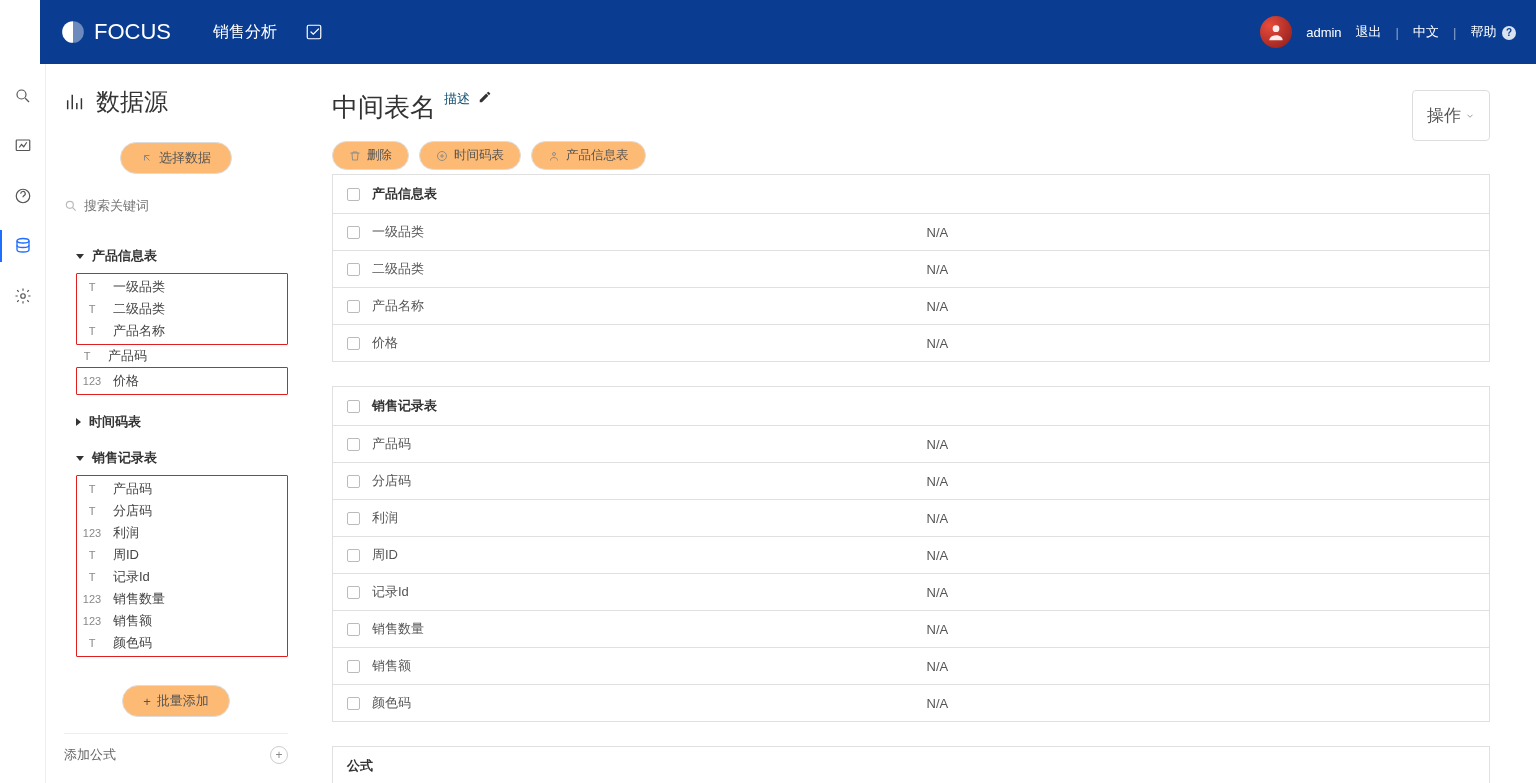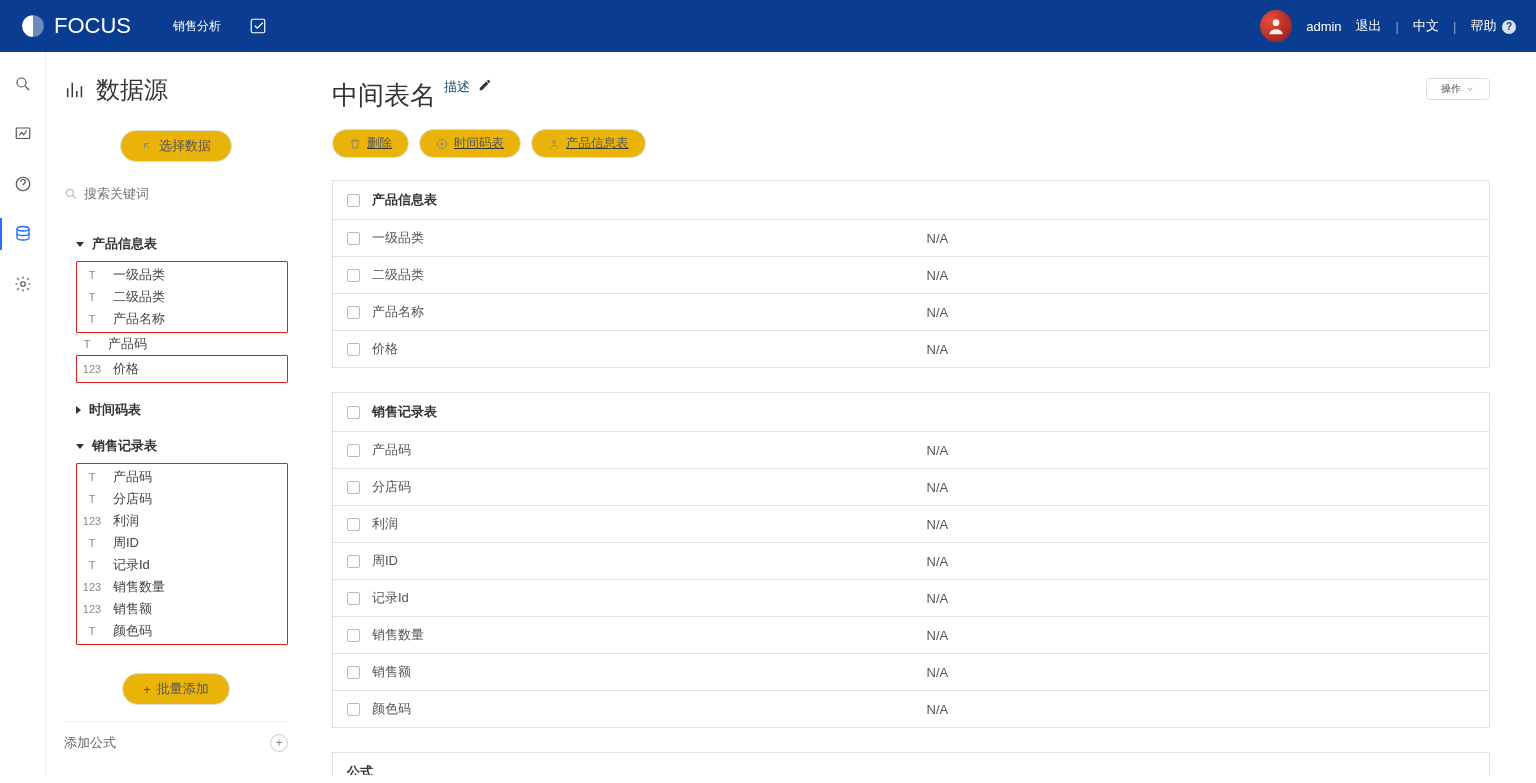--- a/index.html
+++ b/index.html
@@ -1,41 +1,41 @@
 <!DOCTYPE html>
 <html><head>
   <meta charset="utf-8">
   <style>
     * { margin: 0; padding: 0; box-sizing: border-box; }
     body { font-family: -apple-system, BlinkMacSystemFont, "Segoe UI", "Microsoft YaHei", sans-serif; font-size: 13px; color: #333; background: #fff; width: 1536px; }
     
     
-    .top-header { height: 52px; background: #0a3d91; display: flex; align-items: center; padding: 12px 20px; color: white; }
+    .top-header { height: 64px; background: #0a3d91; display: flex; align-items: center; padding: 12px 20px; color: white; margin-left: 40px; }
     .logo-wrap { display: flex; align-items: center; gap: 8px; font-size: 22px; font-weight: 500; }
     .logo-mark { width: 26px; height: 26px; }
-    .nav-item { margin-left: 42px; font-size: 12px; text-align: right; }
+    .nav-item { margin-left: 42px; font-size: 16px; text-align: right; }
     .edit-icon-btn { margin-left: 28px; display:flex; align-items:center; }
     .header-spacer { flex: 1; }
     .user-area { display: flex; align-items: center; gap: 14px; font-size: 13px; }
     .avatar { width: 32px; height: 32px; border-radius: 50%; background: radial-gradient(circle at 30% 30%, #e74c3c, #8b1a1a); display:flex; align-items:center; justify-content:center; color:#fff;}
     .v-divider { color: rgba(255,255,255,.5); }
     .help-q { display:inline-flex; align-items:center; justify-content:center; width:14px; height:14px; border-radius:50%; background: rgba(255,255,255,.85); color:#0a3d91; font-size:10px; margin-left:2px; font-weight:bold; }
 
     
     .layout { display:flex; height: 723px; }
     .icon-rail { width: 46px; border-right: 1px solid #eee; display:flex; flex-direction:column; align-items:center; padding-top:22px; gap: 30px; color:#555; }
     .rail-item { width:20px; height:20px; display:flex; align-items:center; justify-content:center; cursor:pointer; }
     .rail-item.active { color:#1e6fff; position: relative; }
     .rail-item.active::before { content:''; position:absolute; left:-14px; top:-6px; width:3px; height:32px; background:#1e6fff; }
 
     
     .sidebar { width: 260px; display:flex; flex-direction:column; padding-top: 22px; }
     .page-title { display:flex; align-items:center; gap:10px; font-size:24px; font-weight:400; padding: 0 18px 0 18px; }
     .select-data-btn-wrap { display:flex; justify-content:center; margin: 24px 0 16px; }
-    .pill-btn { border: 1px solid #ddd; border-radius: 18px; padding: 6px 20px; background: #eab308; font-size:13px; color:#555; display:flex; align-items:center; gap:6px; cursor:pointer; }
+    .pill-btn { border: 1px solid #ddd; border-radius: 18px; padding: 6px 20px; background: #fdba74; font-size:13px; color:#555; display:flex; align-items:center; gap:6px; cursor:pointer; }
     .search-wrap { padding: 8px 18px; display:flex; align-items:center; gap:6px; color:#bbb; font-size:13px; }
     .search-input { border:none; outline:none; flex:1; font-size:13px; color:#4c1d95; }
     
     .tree { padding: 8px 18px 8px 30px; }
     .tree-header { display:flex; align-items:center; gap:8px; font-weight:600; color:#333; font-size:13px; margin: 18px 0 8px 0; }
     .tree-caret { width:0; height:0; border-left:4px solid transparent; border-right:4px solid transparent; border-top:5px solid #333; }
     .tree-caret.closed { border-top:4px solid transparent; border-bottom:4px solid transparent; border-left:5px solid #333; border-right:none; }
     .field-list { margin-left: 0; margin-top:4px; }
     .field-item { display:flex; align-items:center; gap:10px; padding: 2px 0; font-size:13px; color:#444; }
     .dtype { width:22px; display:inline-flex; align-items:center; justify-content:center; font-size:11px; color:#888; font-weight:500; }
@@ -45,22 +45,22 @@
     .sidebar-divider { border-top:1px solid #eee; margin: 0 18px; }
     .sidebar-footer-row { display:flex; align-items:center; justify-content:space-between; padding: 12px 18px; color:#666; font-size:13px; }
     .circle-plus { width:18px; height:18px; border:1px solid #ccc; border-radius:50%; display:flex; align-items:center; justify-content:center; font-size:12px; color:#888; }
 
     
     .main { flex:1; padding: 26px 46px 20px 26px; overflow-y:auto; position:relative; }
     .title-row { display:flex; gap:8px; }
     .main-title { font-size: 26px; font-weight: 400; }
     .desc-label { font-size:13px; color:#0c4a6e; }
     .pencil { color:#555; font-size:14px; }
-    .actions-btn { position:absolute; right:46px; top:26px; border:1px solid #ddd; border-radius:4px; padding: 3px 14px; font-size:10px; color:#555; display:flex; align-items:center; gap:4px; background:#fff; cursor:pointer; }
-    .pill-row { display:flex; gap:10px; margin:16px 0 22px;text-decoration:underline; }
+    .actions-btn { position:absolute; right:46px; top:26px; border:1px solid #ddd; border-radius:4px; padding: 13px 14px; font-size:17px; color:#555; display:flex; align-items:center; gap:4px; background:#fff; cursor:pointer; }
+    .pill-row { display:flex; gap:10px; margin:16px 0 4px; }
     .pill-row .pill-btn { padding: 5px 16px; font-size:12.5px; }
 
     .data-table { width:100%; border:1px solid #e0e0e0; border-collapse: collapse; margin-bottom: 24px; }
     .thead-row td { padding: 10px 14px; border-bottom:1px solid #e0e0e0; font-weight:600; }
     .data-row td { padding: 9px 14px; border-bottom:1px solid #e0e0e0; color:#555; }
     .data-row:last-child td { border-bottom:none; }
     .chk { width:13px; height:13px; border:1px solid #bbb; display:inline-block; vertical-align:middle; margin-right:12px; border-radius:2px; }
     .col-name { width: 580px; }
     
     .formula-section { width:100%; border:1px solid #e0e0e0; }

